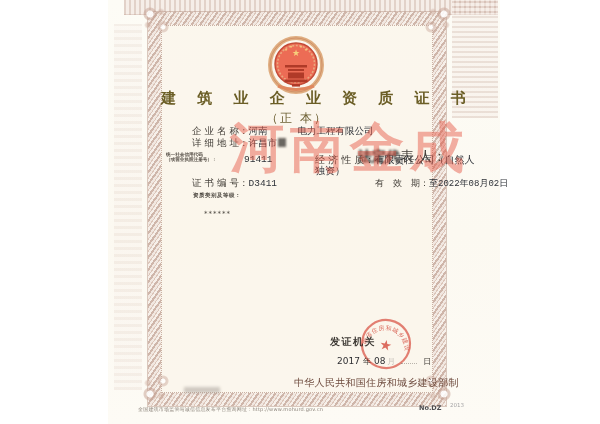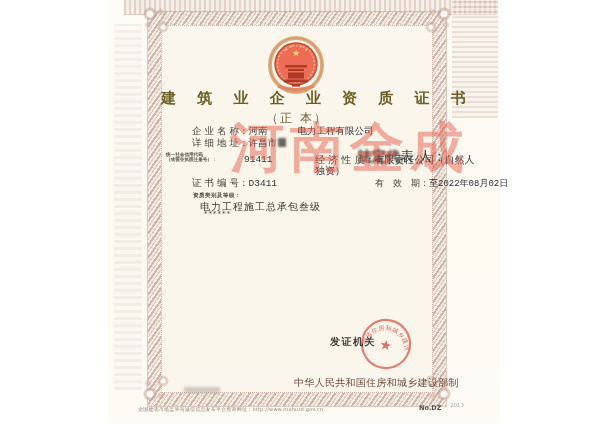--- a/index.html
+++ b/index.html
@@ -128,36 +128,38 @@
     <div class="econ">
       <span class="lbl">经 济 性 质：</span><span class="val">有限责任公司（自然人独资）</span>
     </div>
 
     <div class="row" style="top:178px">
       <span class="lbl">证 书 编 号：</span><span class="val">D3411</span>
       <span class="validity"><span class="lbl">有　效　期：</span><span class="val">至2022年08月02日</span></span>
     </div>
 
     <div class="qual-lbl">资质类别及等级：</div>
-    <div class="qual-val">电力工程施工总承包叁级</div>
     <div class="stars">******</div>
 
     <div class="authority">发证机关</div>
 
     <svg class="seal" width="54" height="54" viewBox="0 0 54 54">
       <defs>
           <path id="sealArc" d="M7,33 A20,20 0 1,1 47,33"></path>
         </defs>
       <circle cx="27" cy="27" r="24" fill="none" stroke="rgba(214,70,55,0.75)" stroke-width="2.2"></circle>
       <text font-size="6" fill="rgba(210,66,52,0.85)" letter-spacing="0.5">
         <textPath href="#sealArc" startOffset="50%" text-anchor="middle">河南省住房和城乡建设厅</textPath>
       </text>
       <text x="27" y="33" font-size="14" text-anchor="middle" fill="rgba(210,66,52,0.85)">★</text>
     </svg>
 
+    <div class="dateline">
+      <span>2017</span><span class="d-unit">年</span><span>08</span><span class="d-unit d-month-faint">月</span><span class="dotline"></span><span class="d-unit">日</span>
+    </div>
 
     <div class="ministry">中华人民共和国住房和城乡建设部制</div>
     <div class="smudge-bar"></div>
     <div class="fineprint">全国建筑市场监管与诚信信息发布平台查询网址：http://www.mohurd.gov.cn</div>
     <div class="serial">No.DZ</div>
     <div class="serial-note">2013</div>
   </div>
 
   <div class="watermark">河南金成</div>
 </div>

